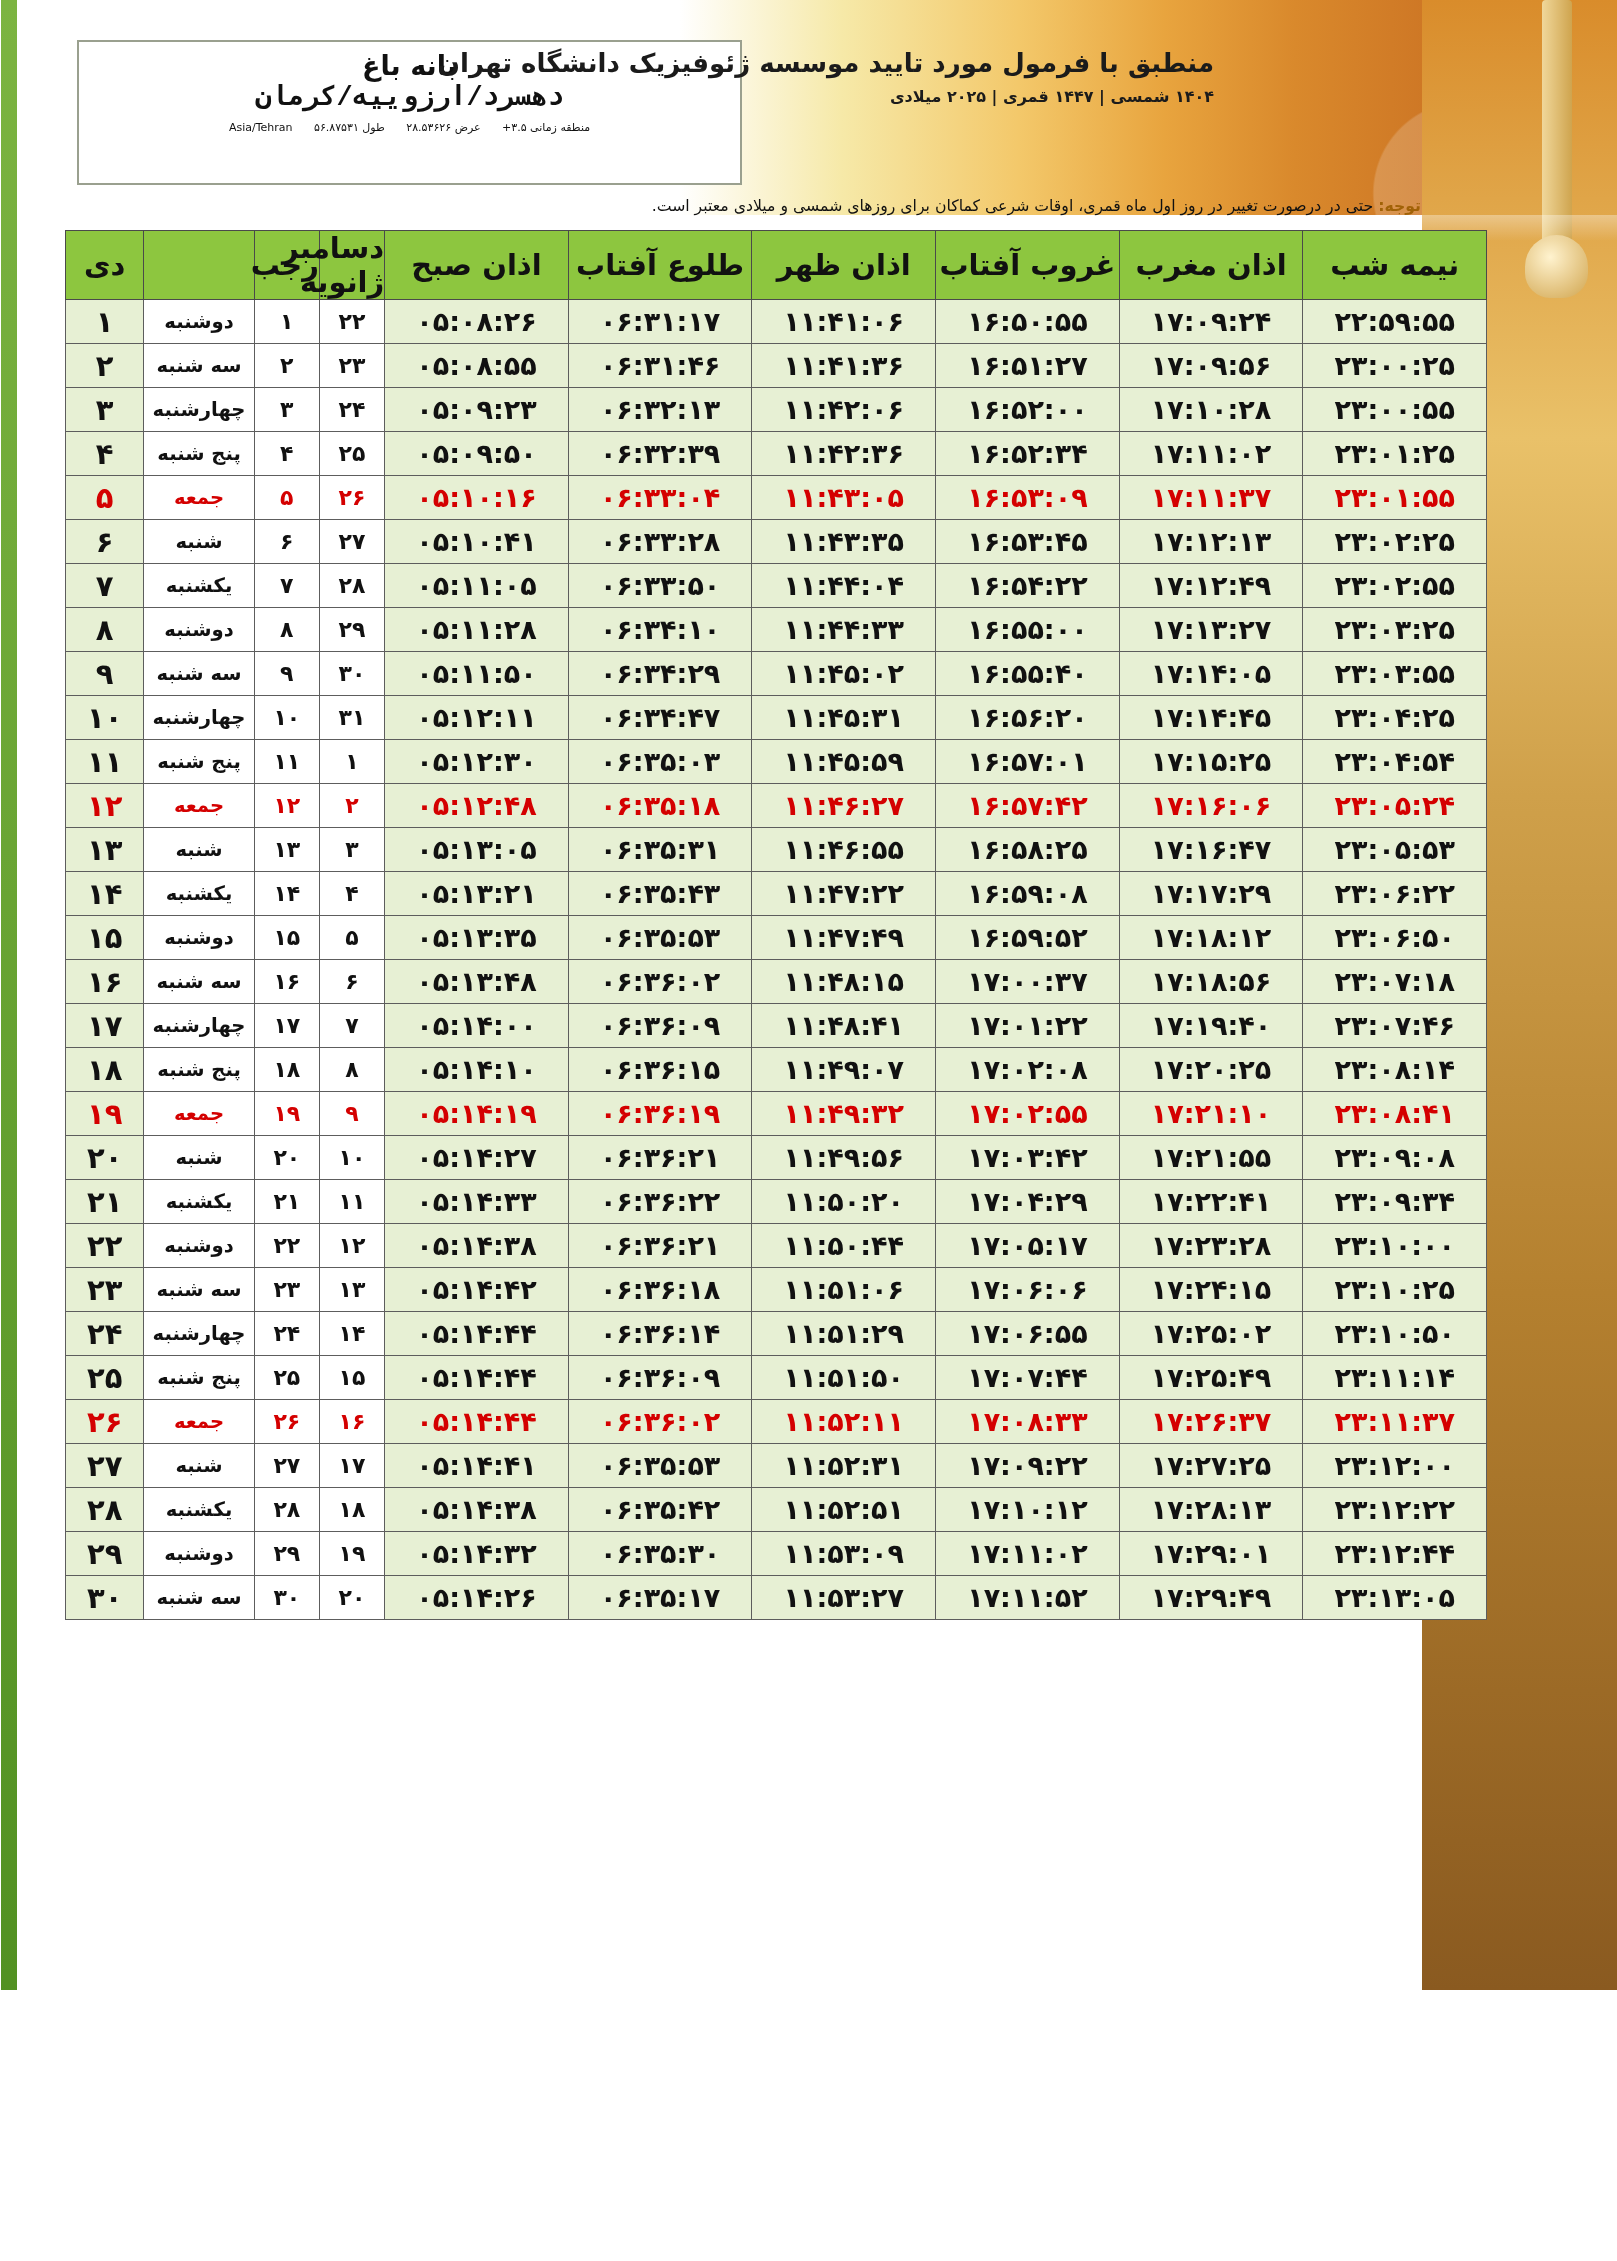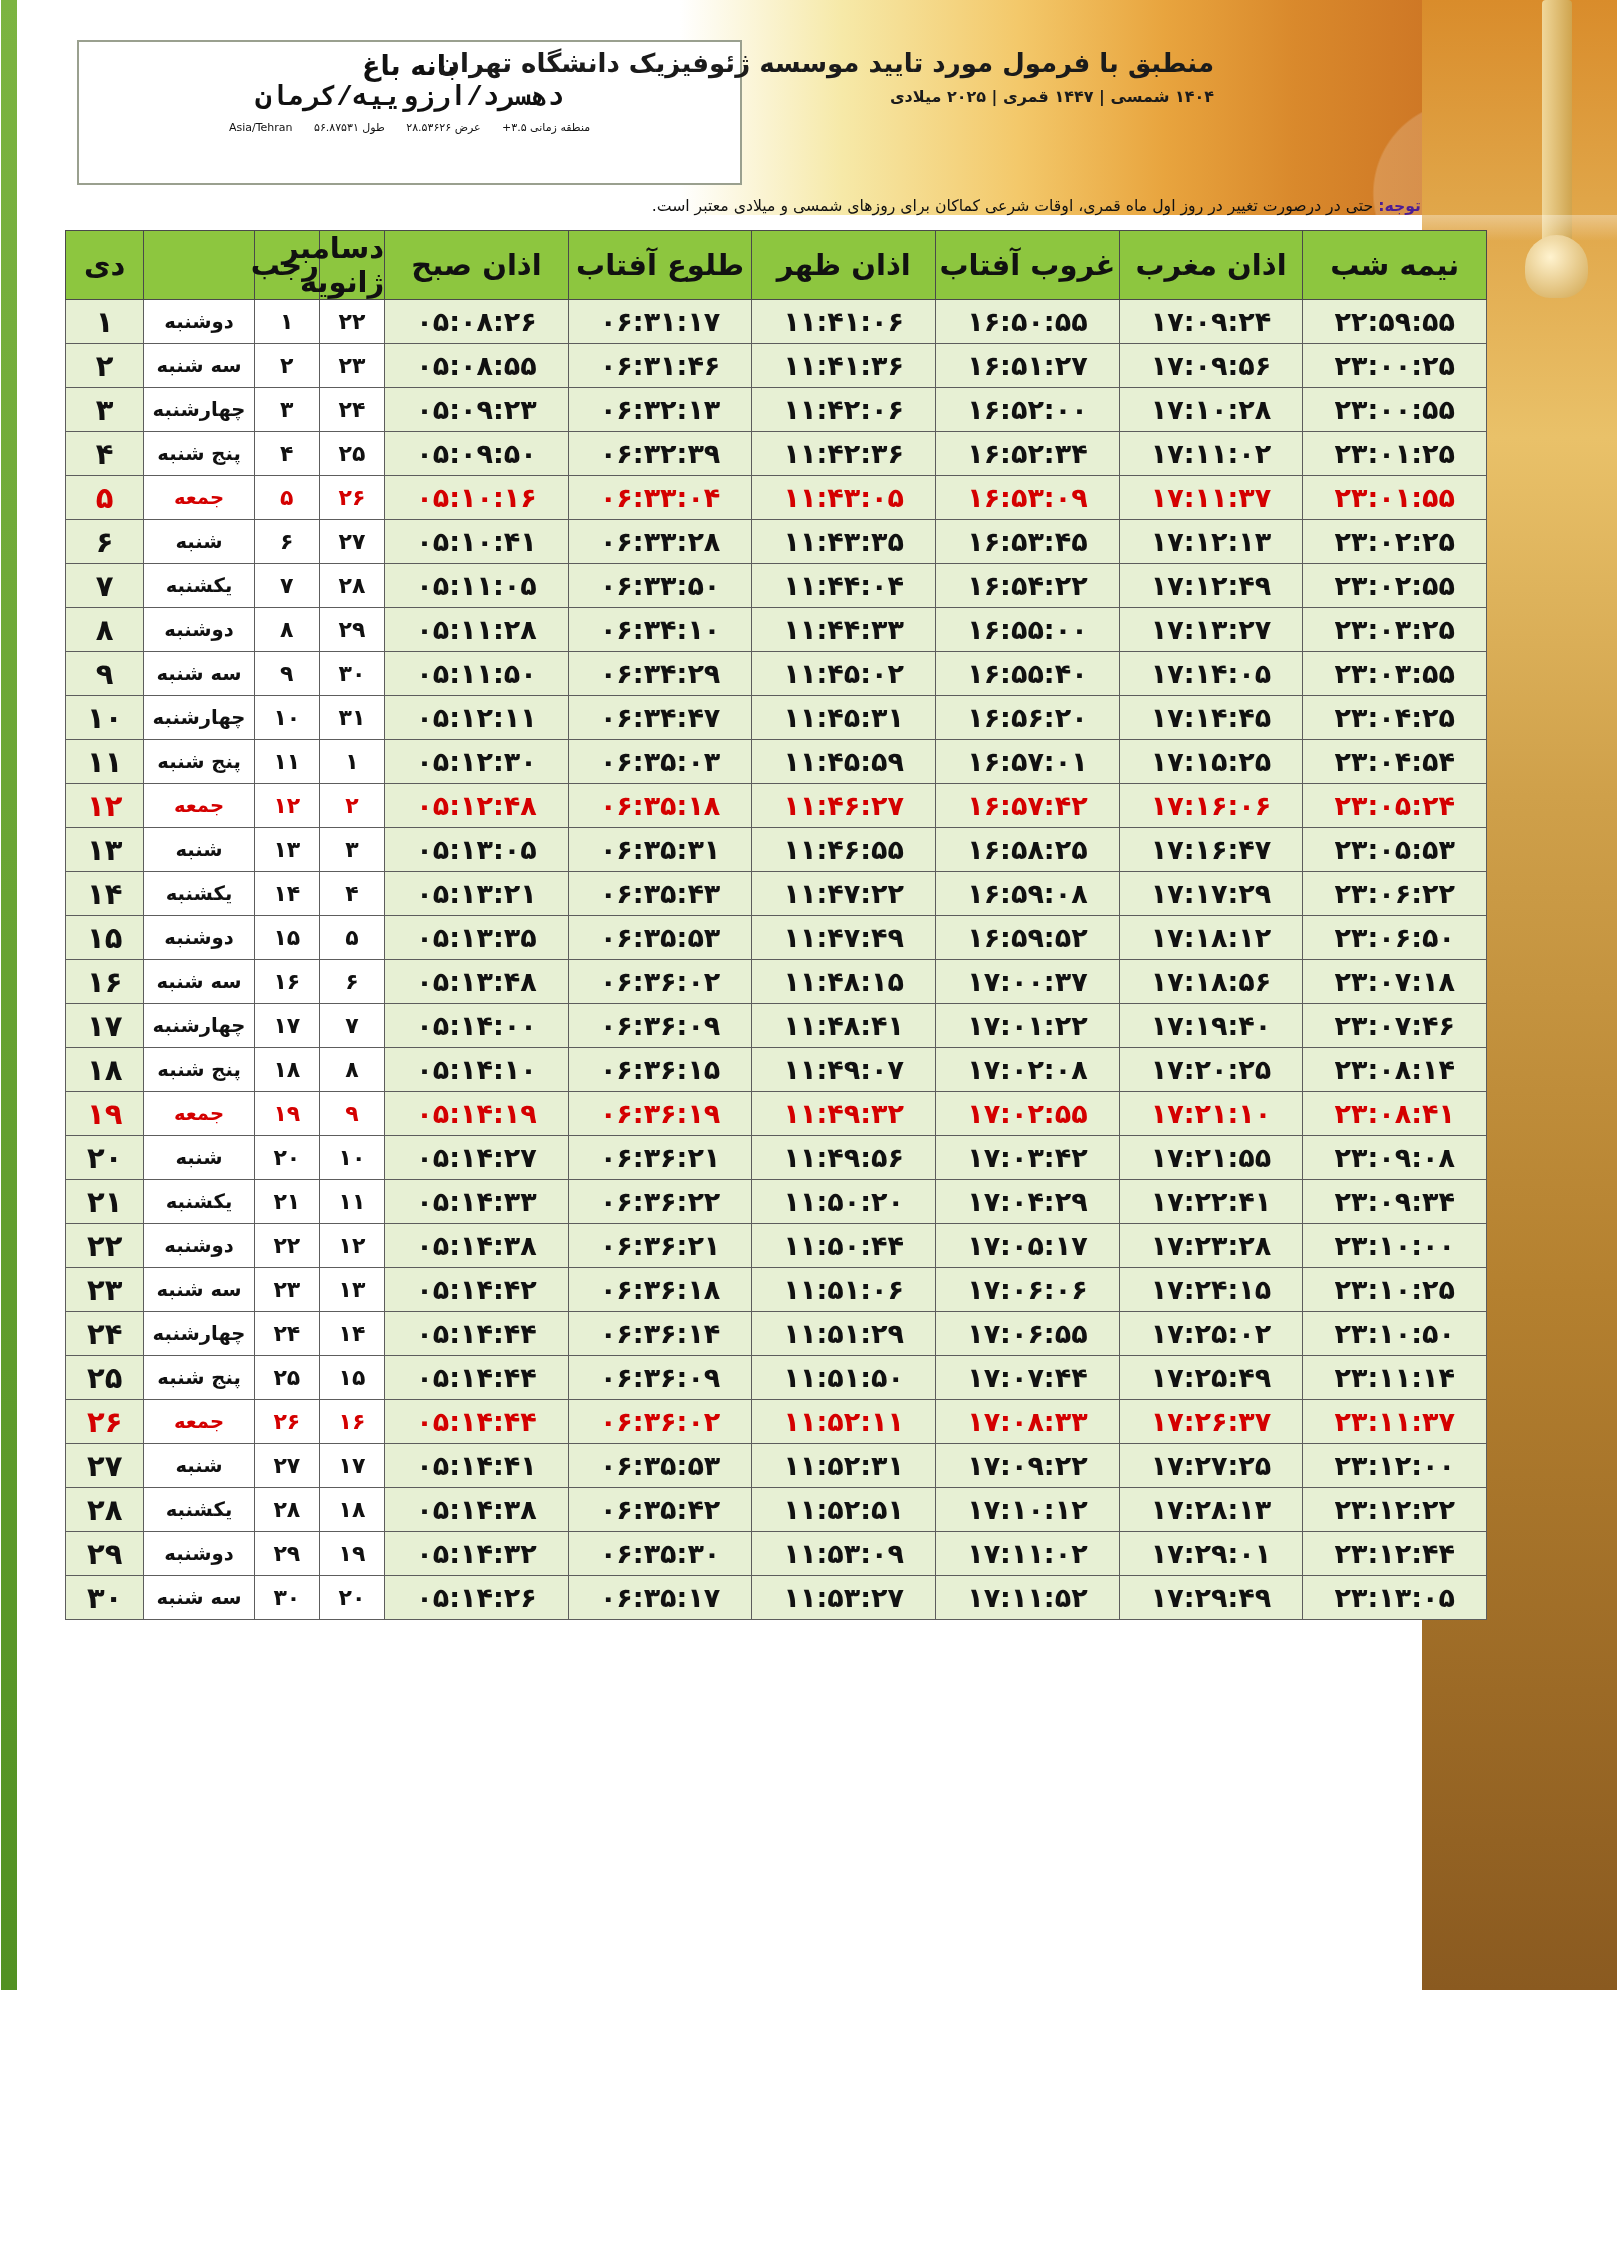--- a/index.html
+++ b/index.html
@@ -72,21 +72,21 @@
   .sub-title{
     font-size:26px;font-weight:bold;color:#1b1b1b;margin-top:9px;
   }
   .sub-title2{
     font-size:16px;font-weight:bold;color:#1b1b1b;margin-top:9px;
   }
   .note{
     position:absolute;left:77px;top:196px;width:1344px;text-align:right;
     font-size:15.7px;color:#111;
   }
-  .note b{color:#4c1d95;}
+  .note b{color:#a16207;}
 
   
   table.prayer{
     position:absolute;left:65px;top:230px;
     width:1422px;
     border-collapse:collapse;
     background:#ffffff;
     table-layout:fixed;
   }
   table.prayer th,table.prayer td{

